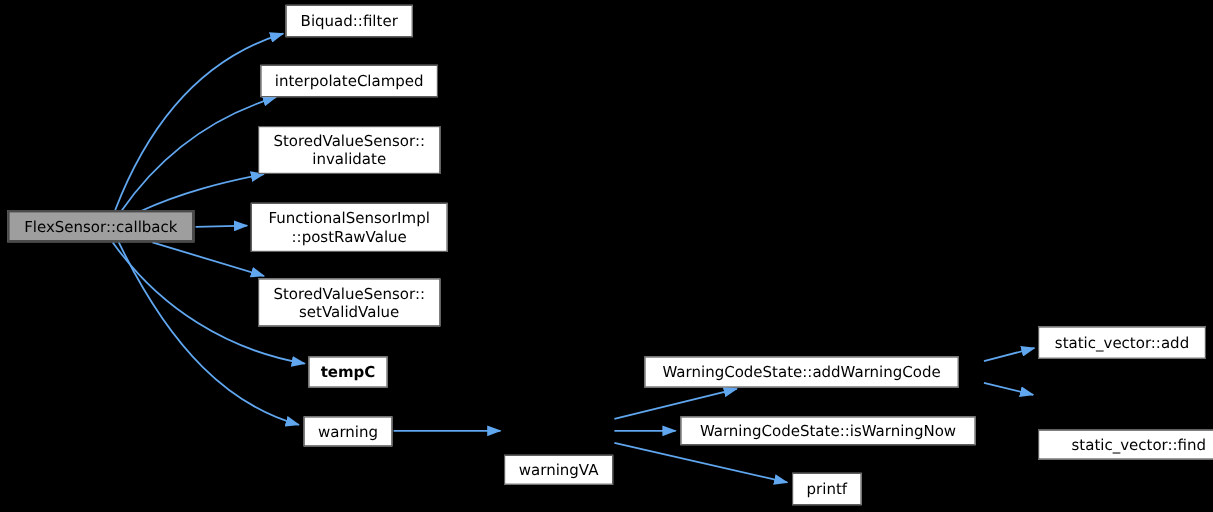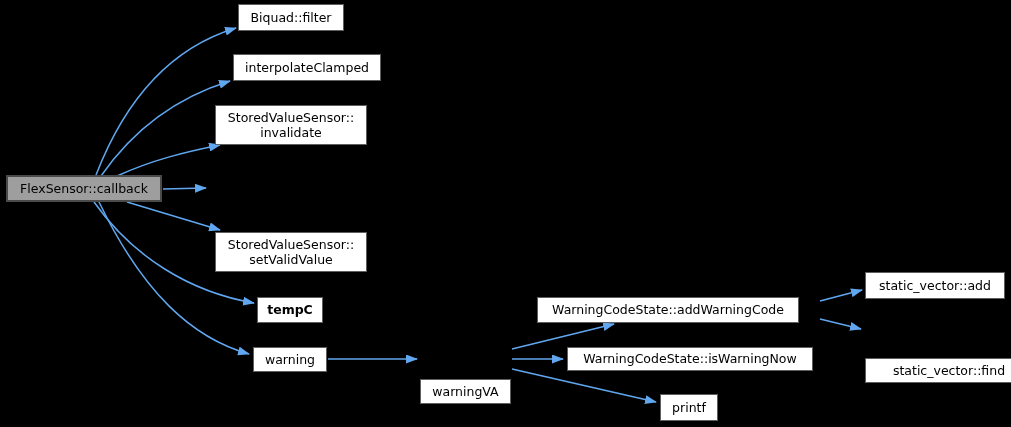--- a/index.html
+++ b/index.html
@@ -74,25 +74,27 @@
     <path class="edge" d="M512,359 L563,359" marker-end="url(#arrow)"></path>
     <path class="edge" d="M512,369 L656,402" marker-end="url(#arrow)"></path>
     <path class="edge" d="M820,301 L862,290" marker-end="url(#arrow)"></path>
     <path class="edge" d="M820,319 L861,329" marker-end="url(#arrow)"></path>
   </svg>
 
   <div class="node highlight" style="left:6px; top:175px; width:156px; height:27px;text-align:right;">FlexSensor::callback</div>
 
   <div class="node" style="left:238px; top:4px; width:106px; height:27px;">Biquad::filter</div>
 
-  <div class="node" style="left:217px; top:54px; width:148px; height:27px;margin-left:16px;">interpolateClamped</div>
+  <div class="node" style="left:217px; top:54px; width:148px; height:27px;">interpolateClamped</div>
 
   <div class="node" style="left:215px; top:105px; width:152px; height:40px;">StoredValueSensor::
 invalidate</div>
 
+  <div class="node" style="left:209px; top:169px; width:164px; height:41px;">FunctionalSensorImpl
+::postRawValue</div>
 
   <div class="node" style="left:215px; top:232px; width:152px; height:40px;">StoredValueSensor::
 setValidValue</div>
 
   <div class="node" style="left:257px; top:297px; width:66px; height:26px;font-weight:bold;">tempC</div>
 
   <div class="node" style="left:253px; top:347px; width:74px; height:25px;">warning</div>
 
   <div class="node" style="left:420px; top:347px; width:91px; height:25px;margin-top:32px;">warningVA</div>
 

